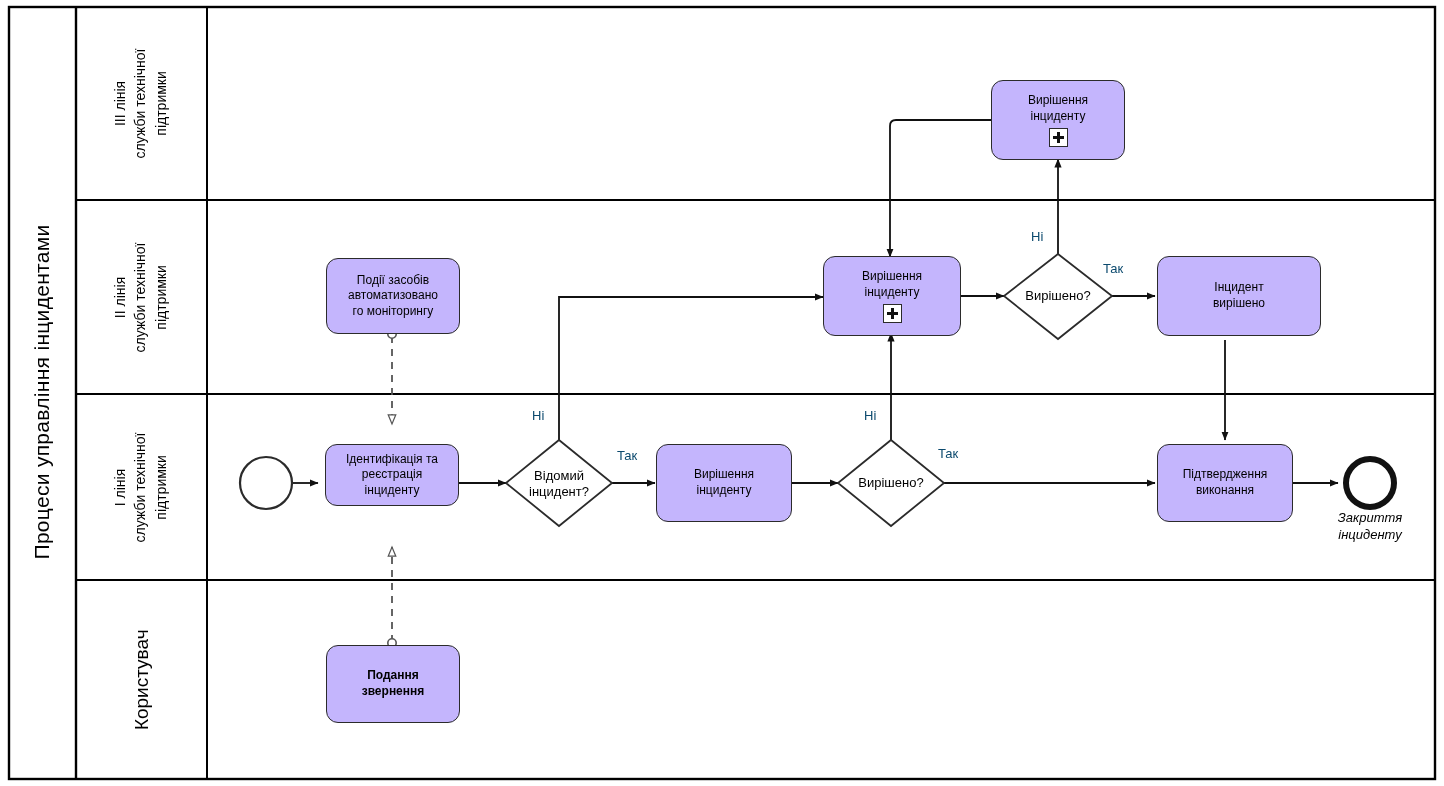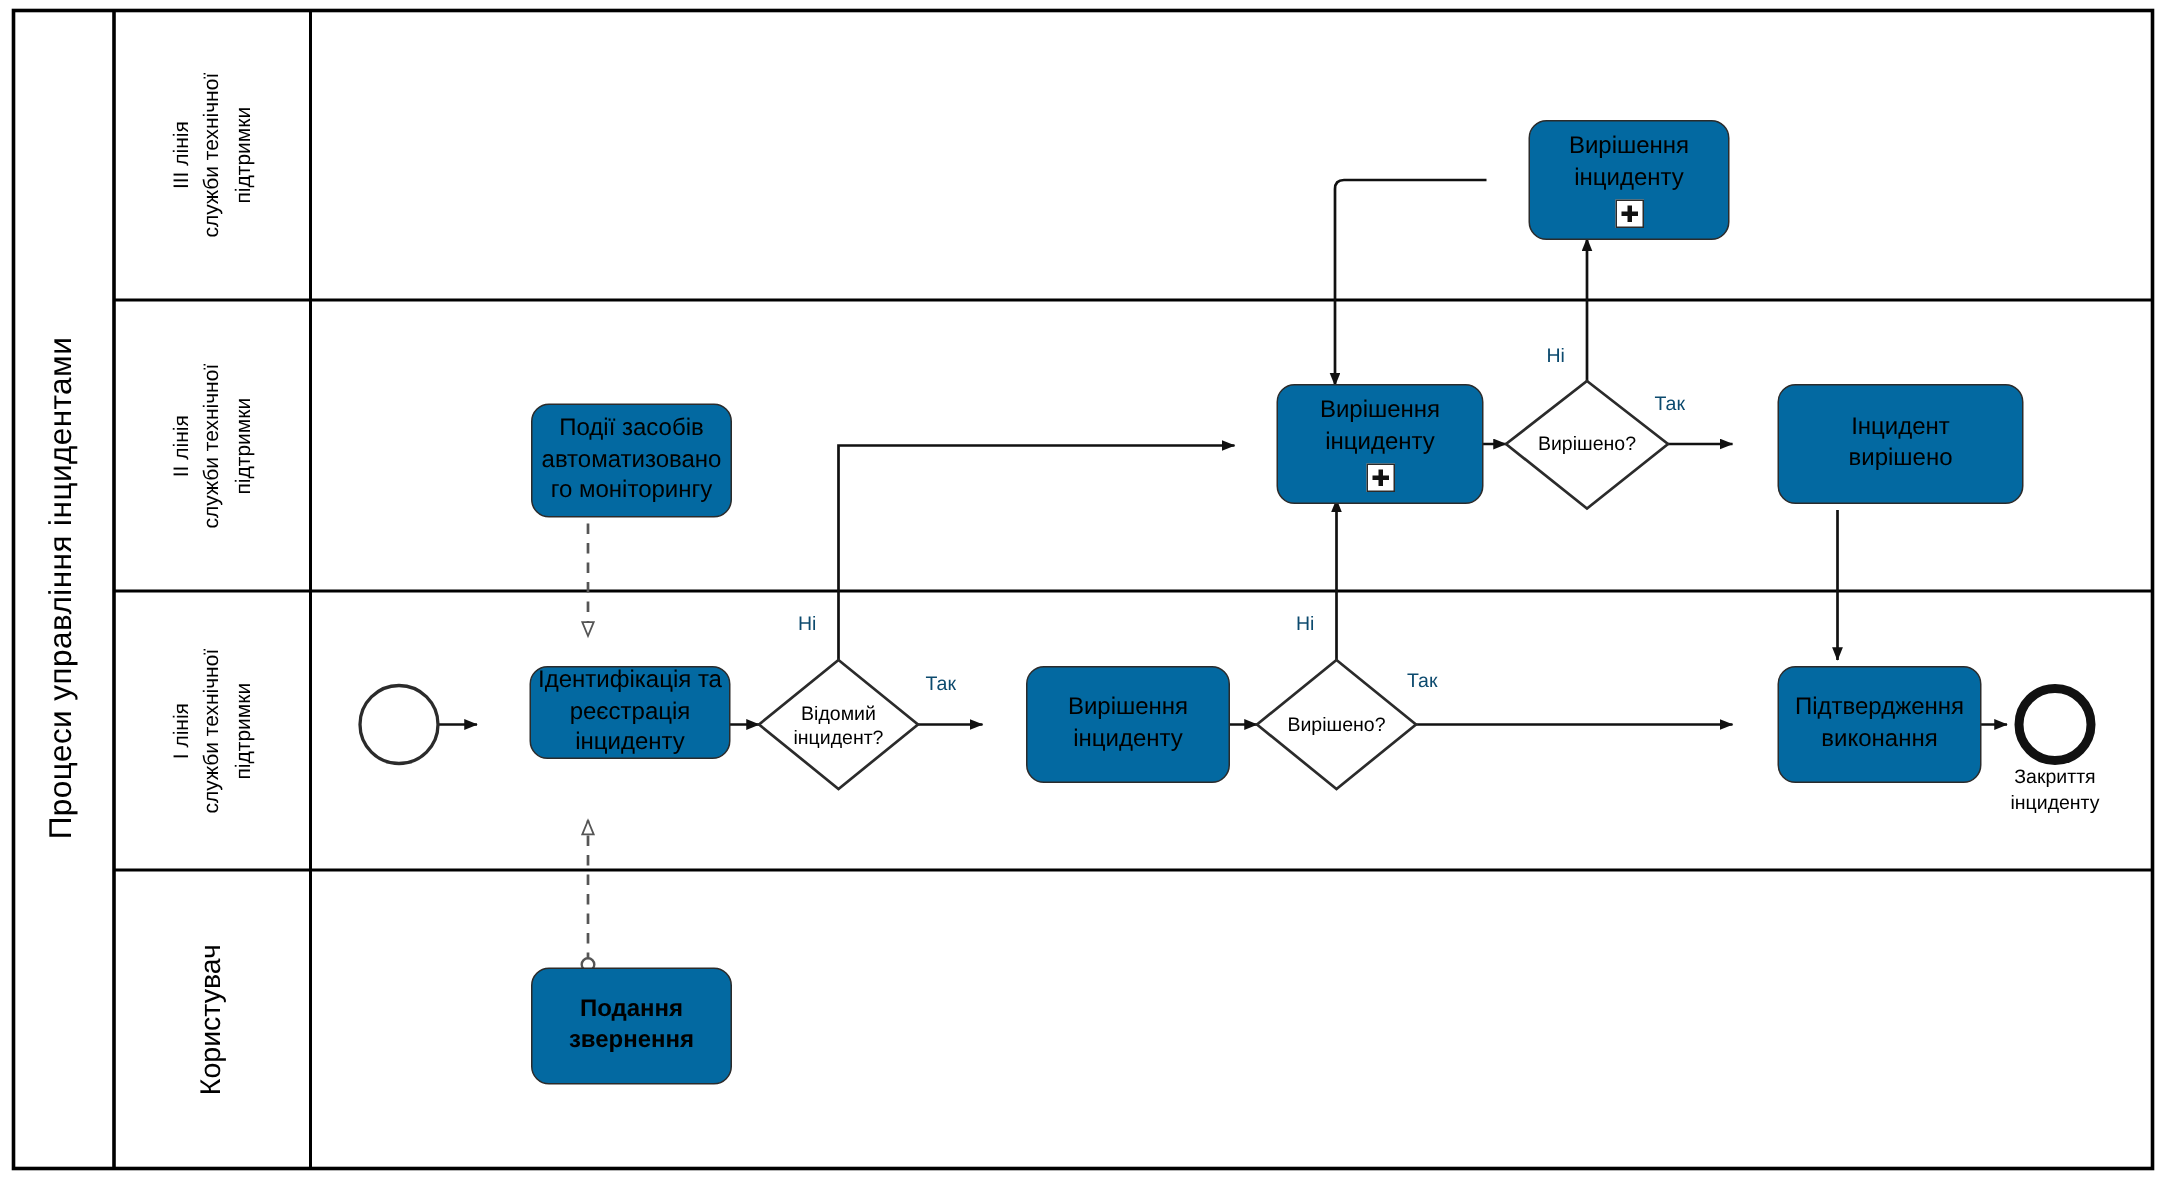--- a/index.html
+++ b/index.html
@@ -64,25 +64,24 @@
     display: flex;
     flex-direction: column;
     align-items: center;
     justify-content: center;
     text-align: center;
     color: #000;
   }
   .task {
     border: 1.6px solid #2b2b2b;
     border-radius: 12px;
-    background: #0369a1;
-    font-size: 16px;
+    background: #c4b5fd;
+    font-size: 12px;
     line-height: 1.3;
     padding: 2px 4px;
-    margin-left: 28px;
   }
   .task .label { white-space: pre-line; }
   .subproc-marker {
     width: 17px;
     height: 17px;
     border: 1.4px solid #2b2b2b;
     background: #fff;
     margin-top: 3px;
     position: relative;
   }
@@ -116,20 +115,21 @@
     color: #0c4a6e;
     white-space: nowrap;
   }
   .event-label {
     position: absolute;
     font-size: 13px;
     color: #000;
     text-align: center;
     line-height: 1.3;
     white-space: pre-line;
+    font-style: italic;
   }
   .hit {
     position: absolute;
     background: transparent;
   }
 </style>
 </head>
 <body>
 
 <div id="canvas">
@@ -233,21 +233,21 @@
   <div class="lane-title" style="top:580px;height:199px;">
     <div class="rot big">Користувач</div>
   </div>
 
   <div class="node task" style="left:991px;top:80px;width:134px;height:80px;">
     <div class="label" style="white-space: pre-line;">Вирішення
 інциденту</div>
     <div class="subproc-marker"></div>
   </div>
 
-  <div class="node task" style="left:326px;top:269px;width:134px;height:76px;">
+  <div class="node task" style="left:326px;top:258px;width:134px;height:76px;">
     <div class="label" style="white-space: pre-line;">Події засобів
 автоматизовано
 го моніторингу</div>
   </div>
 
   <div class="node task" style="left:823px;top:256px;width:138px;height:80px;">
     <div class="label" style="white-space: pre-line;">Вирішення
 інциденту</div>
     <div class="subproc-marker"></div>
   </div>

